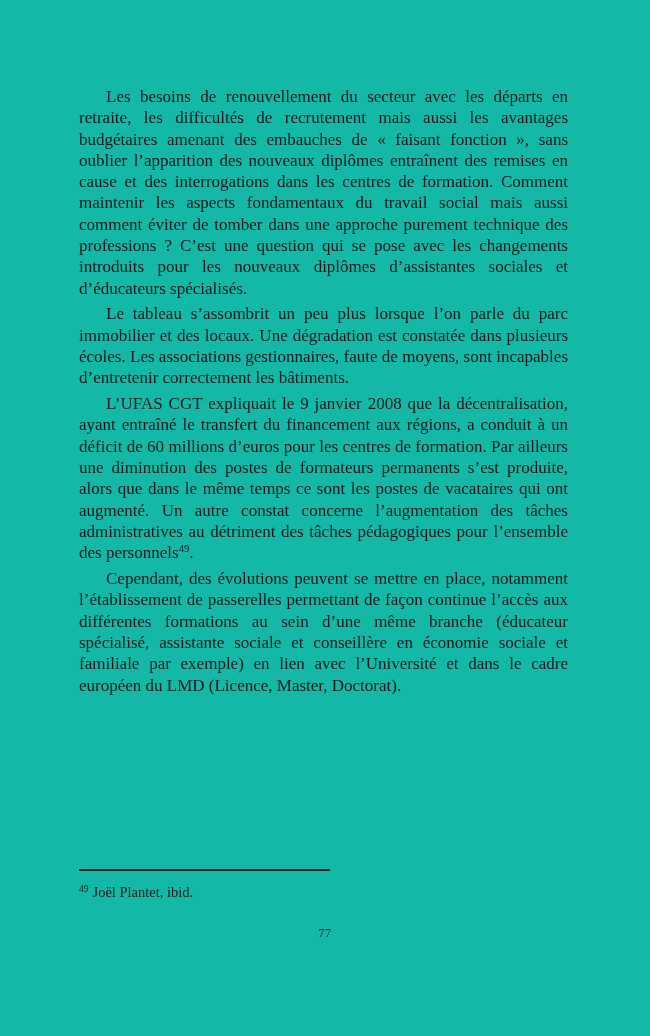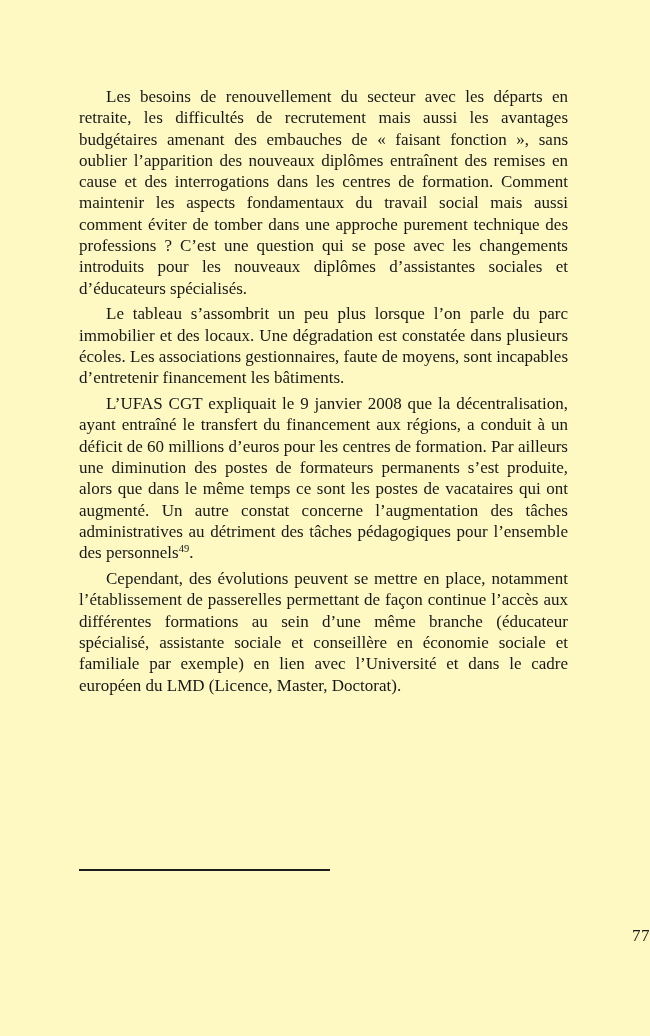--- a/index.html
+++ b/index.html
@@ -4,21 +4,21 @@
 <style>
   html, body {
     margin: 0;
     padding: 0;
     background: #ffffff;
   }
   .page {
     position: relative;
     width: 650px;
     height: 1036px;
-    background: #fef9c3;
+    background: #14b8a6;
     overflow: hidden;
     font-family: "Liberation Serif", "DejaVu Serif", serif;
     color: #181818;
   }
   .text-block {
     position: absolute;
     left: 79px;
     top: 86px;
     width: 489px;
     font-size: 17px;
@@ -63,35 +63,36 @@
     vertical-align: baseline;
     position: relative;
     top: -5px;
     margin-right: 4px;
   }
   .page-number {
     position: absolute;
     left: 0;
     top: 926px;
     width: 100%;
-    text-align: right;
-    font-size: 17px;
+    text-align: center;
+    font-size: 12px;
     letter-spacing: 0.5px;
   }
 </style>
 </head>
 <body>
 
 <div class="page">
 
   <div class="text-block">
     <p class="para">Les besoins de renouvellement du secteur avec les départs en retraite, les difficultés de recrutement mais aussi les avantages budgétaires amenant des embauches de «&nbsp;faisant fonction&nbsp;», sans oublier l’apparition des nouveaux diplômes entraînent des remises en cause et des interrogations dans les centres de formation. Comment maintenir les aspects fondamentaux du travail social mais aussi comment éviter de tomber dans une approche purement technique des professions&nbsp;? C’est une question qui se pose avec les changements introduits pour les nouveaux diplômes d’assistantes sociales et d’éducateurs spécialisés.</p>
-    <p class="para">Le tableau s’assombrit un peu plus lorsque l’on parle du parc immobilier et des locaux. Une dégradation est constatée dans plusieurs écoles. Les associations gestionnaires, faute de moyens, sont incapables d’entretenir financement les bâtiments.</p>
+    <p class="para">Le tableau s’assombrit un peu plus lorsque l’on parle du parc immobilier et des locaux. Une dégradation est constatée dans plusieurs écoles. Les associations gestionnaires, faute de moyens, sont incapables d’entretenir correctement les bâtiments.</p>
     <p class="para"><span>L’UFAS CGT expliquait le 9 janvier 2008 que la décentralisation, ayant entraîné le transfert du financement aux régions, a conduit à un déficit de 60 millions d’euros pour les centres de formation. Par ailleurs une diminution des postes de formateurs permanents s’est produite, alors que dans le même temps ce sont les postes de vacataires qui ont augmenté. Un autre constat concerne l’augmentation des tâches administratives au détriment des tâches pédagogiques pour l’ensemble des personnels</span><sup class="fn-ref">49</sup><span>.</span></p>
     <p class="para">Cependant, des évolutions peuvent se mettre en place, notamment l’établissement de passerelles permettant de façon continue l’accès aux différentes formations au sein d’une même branche (éducateur spécialisé, assistante sociale et conseillère en économie sociale et familiale par exemple) en lien avec l’Université et dans le cadre européen du LMD (Licence, Master, Doctorat).</p>
   </div>
 
   <div class="footnote-rule"></div>
 
+  <div class="footnote"><sup class="fn-marker">49</sup><span>Joël Plantet, ibid.</span></div>
 
   <div class="page-number">77</div>
 
 </div>
 
 </body></html>

